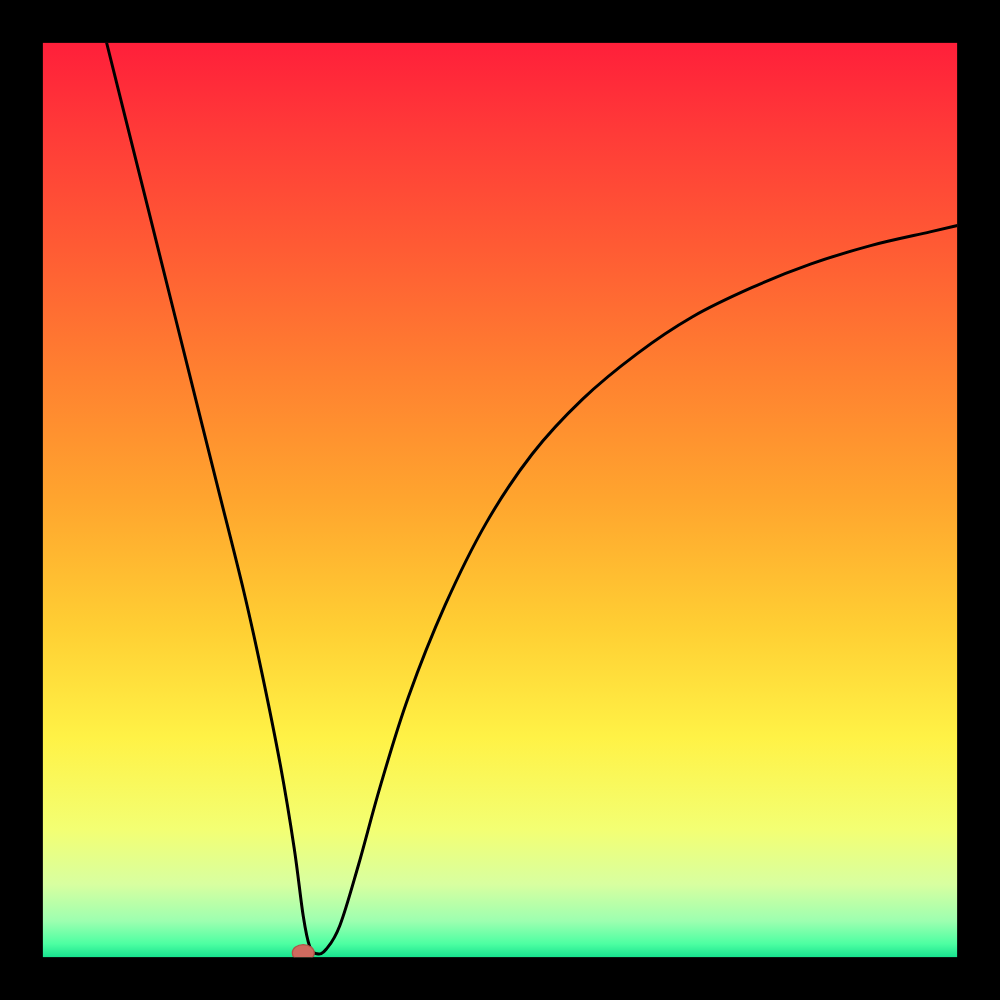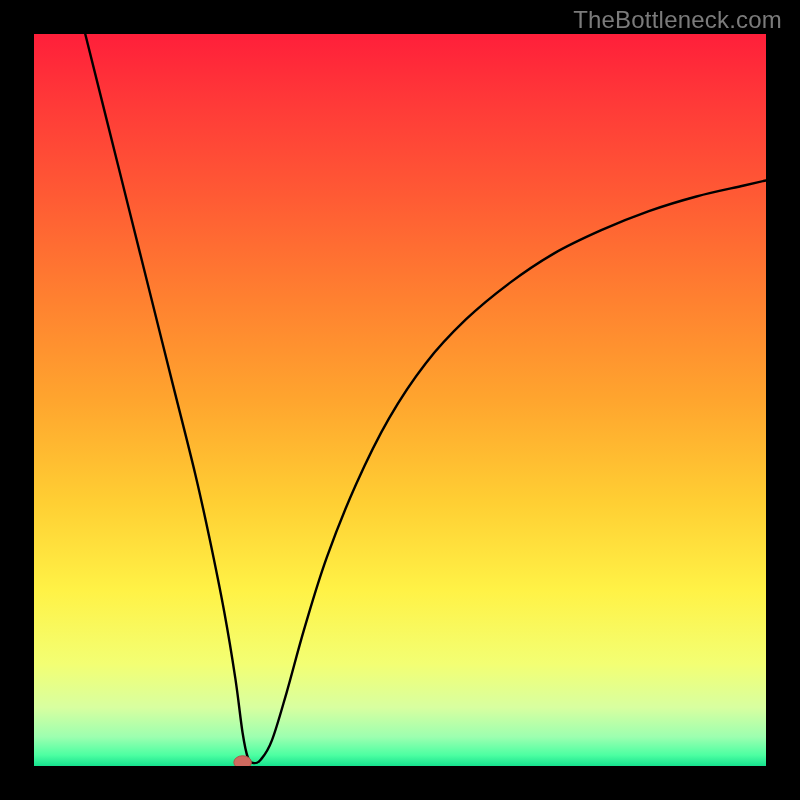--- a/index.html
+++ b/index.html
@@ -59,14 +59,13 @@
             <stop offset="98.50%" stop-color="#4dffa2"></stop>
             <stop offset="100.00%" stop-color="#16e28e"></stop>
           </linearGradient>
       </defs>
       <rect id="bg-rect" x="0" y="0" width="732" height="732" fill="url(#bg-grad)"></rect>
       <path id="curve-path" fill="none" stroke-width="2.4" stroke-linejoin="round" stroke-linecap="round" d="M 51.24 0.00 C 55.19 15.81, 65.29 56.22, 73.20 87.84 C 81.11 119.46, 87.25 144.06, 95.16 175.68 C 103.07 207.30, 109.21 231.90, 117.12 263.52 C 125.03 295.14, 131.17 319.74, 139.08 351.36 C 146.99 382.98, 154.45 411.53, 161.04 439.20 C 167.63 466.87, 170.41 480.05, 175.68 505.08 C 180.95 530.11, 185.71 553.25, 190.32 578.28 C 194.93 603.31, 198.01 622.42, 201.30 644.16 C 204.59 665.90, 206.38 684.83, 208.62 699.06 C 210.86 713.29, 211.77 717.81, 213.74 723.22 C 215.72 728.62, 217.23 728.68, 219.60 729.07 C 221.97 729.47, 223.63 729.50, 226.92 725.41 C 230.21 721.33, 233.29 718.37, 237.90 706.38 C 242.51 694.39, 246.61 679.22, 252.54 658.80 C 258.47 638.38, 263.59 617.30, 270.84 592.92 C 278.09 568.54, 283.58 549.07, 292.80 523.38 C 302.02 497.69, 310.88 475.21, 322.08 450.18 C 333.28 425.15, 342.50 406.04, 355.02 384.30 C 367.54 362.56, 377.79 347.19, 391.62 329.40 C 405.45 311.61, 416.73 299.97, 431.88 285.48 C 447.03 270.99, 459.99 260.74, 475.80 248.88 C 491.61 237.02, 503.25 229.09, 519.72 219.60 C 536.19 210.11, 550.17 203.82, 567.30 196.18 C 584.43 188.53, 597.75 183.20, 614.88 177.14 C 632.01 171.08, 645.33 167.12, 662.46 162.50 C 679.59 157.89, 697.52 154.42, 710.04 151.52 C 722.56 148.63, 728.05 147.32, 732.00 146.40" stroke="#000000"></path>
       <ellipse id="marker-dot" cx="208.62" cy="728.34" rx="8.78" ry="6.59" fill="#cf6a5f" stroke="#b25348" stroke-width="1"></ellipse>
     </svg>
   </div>
 
-  <div class="watermark">TheBottleneck.com</div>
 </div>
 
 </body></html>

